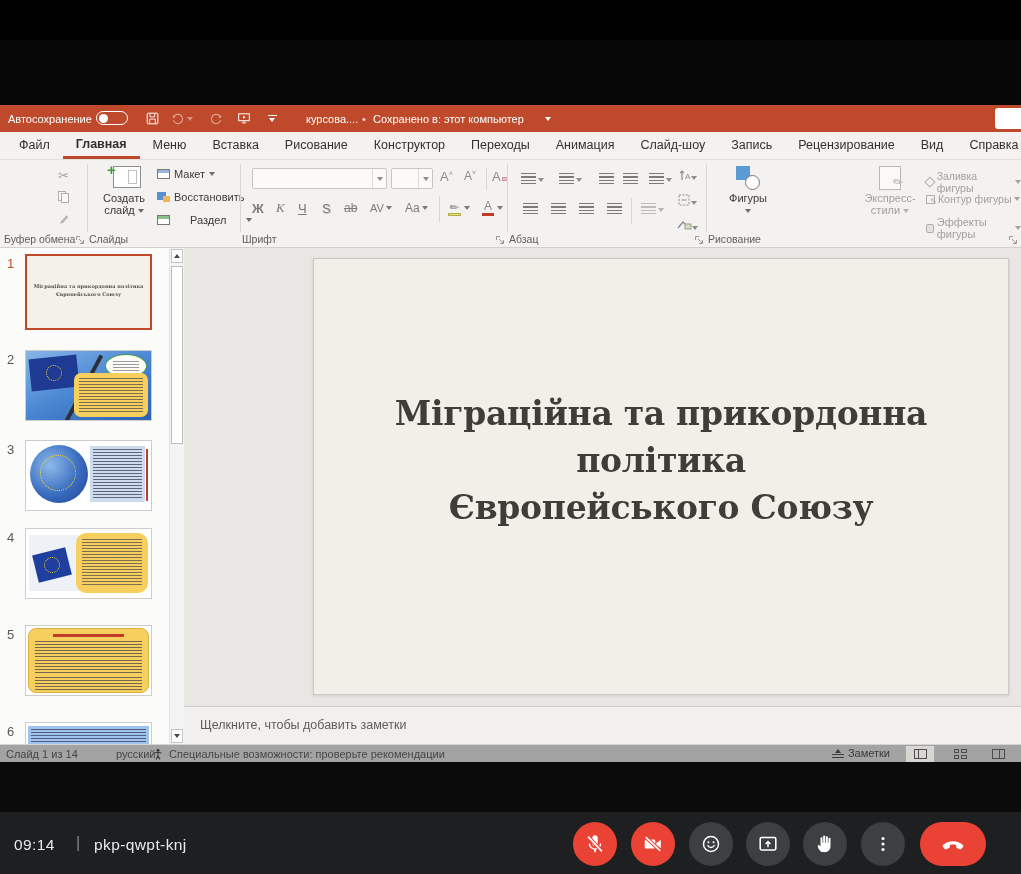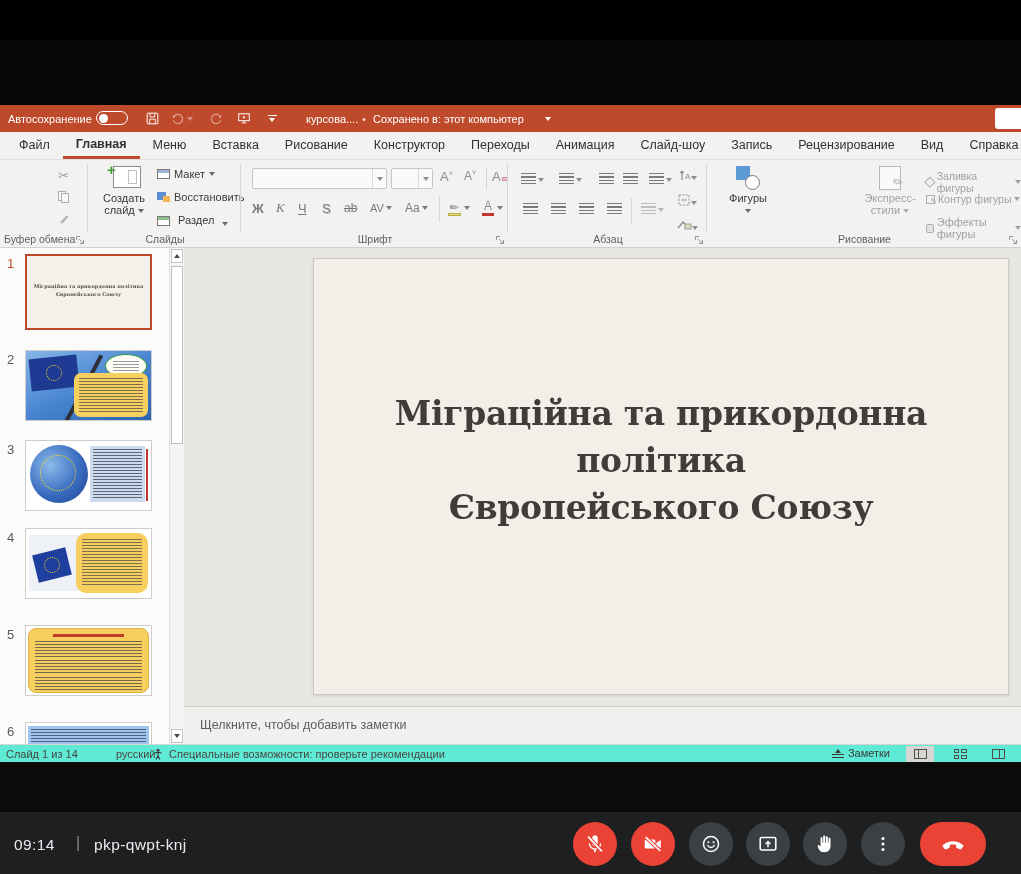--- a/index.html
+++ b/index.html
@@ -48,21 +48,21 @@
   #search-text{font-size:11.5px;color:#6b2a19}
   #titlebar-corner{position:absolute;right:0;top:3px;width:26px;height:21px;background:#fff;border-radius:3px 0 0 3px}
   
   #pp-tabs{left:0;top:27px;width:1021px;height:28px;background:#f3f2f1;display:flex;
            padding-left:6px;border-bottom:1px solid #e3e1df}
   .tab{font-size:12.5px;color:#323130;line-height:27px;padding:0 13px;white-space:nowrap;cursor:pointer}
   .tab.active{font-weight:700;border-bottom:3px solid #bf4a2b;line-height:25px}
   
   #ribbon{left:0;top:55px;width:1021px;height:88px;background:#f3f2f1;border-bottom:1px solid #d2d0ce;overflow:hidden}
   .rgroup{position:absolute;top:0;height:88px}
-  .grp-label{position:absolute;left:0;right:0;bottom:3px;text-align:center;font-size:10.5px;color:#605e5c}
+  .grp-label{position:absolute;left:0;right:0;bottom:3px;font-size:10.5px;color:#605e5c}
   .launcher{position:absolute;right:3px;bottom:3px;width:10px;height:10px;opacity:.75}
   .bigbtn{position:absolute;text-align:center;font-size:11px;color:#3b3a39;cursor:pointer}
   .gray{color:#a3a1a0}
   .mini-lines{display:inline-block;width:15px;height:11px;
      background-image:repeating-linear-gradient(to bottom,#7d7b79 0 1.5px,transparent 1.5px 3.4px)}
   .mini-lines.dim{opacity:.45}
   .combo{position:absolute;height:21px;background:#fbfaf9;border:1px solid #c8c6c4;border-radius:2px}
   .combo .dd{position:absolute;right:0;top:0;bottom:0;width:14px;border-left:1px solid #dcdad8;
              display:flex;align-items:center;justify-content:center;color:#8e8c8a}
   .fbtn{position:absolute;top:36px;height:24px;display:flex;align-items:center;color:#7d7b79;cursor:pointer}
@@ -82,21 +82,21 @@
   #edit-area{position:absolute;left:184px;top:0;width:837px;height:458px;background:#e9e7e4}
   #slide-canvas{position:absolute;left:129px;top:10px;width:696px;height:437px;background:#f2efe8;
                 border:1px solid #cbc9c4;box-shadow:0 1px 3px rgba(0,0,0,.12)}
   .slide-title{position:absolute;left:0;right:0;top:132px;text-align:center;
                font-family:"DejaVu Serif",serif;font-weight:700;font-size:33px;line-height:1.42;
                color:#403c37;letter-spacing:-.3px}
   #notes-bar{position:absolute;left:184px;top:458px;width:837px;height:38px;background:#f1f0ee;
              border-top:1px solid #cfcdca}
   #notes-text{position:absolute;left:16px;top:11px;font-size:12.5px;color:#5f5e5c}
   
-  #pp-status{left:0;top:639px;width:1021px;height:18px;background:#5eead4;border-top:1px solid #d6d4d2;
+  #pp-status{left:0;top:639px;width:1021px;height:18px;background:#a3a3a3;border-top:1px solid #d6d4d2;
              font-size:11px;color:#484644}
   .stxt{position:absolute;top:3px;white-space:nowrap}
   .view-btn{position:absolute;top:1px;width:28px;height:16px;display:flex;align-items:center;justify-content:center;cursor:pointer}
   .view-btn.sel{background:#d8d6d3}
   .vi{width:13px;height:10px;border:1px solid #4f4d4b;position:relative}
   .vi .bar{position:absolute;left:3px;top:0;bottom:0;width:1px;background:#4f4d4b}
   .vi .mid{position:absolute;left:6px;top:0;bottom:0;width:1px;background:#4f4d4b}
   .vi-grid{width:13px;height:10px;display:grid;grid-template-columns:1fr 1fr;grid-template-rows:1fr 1fr;gap:1.5px}
   .vi-grid div{border:1px solid #4f4d4b}
 </style>
@@ -209,21 +209,21 @@
           <span>Макет</span>
           <span class="caret" style="color:#6e6c6a"></span>
         </div>
         <div class="abs" style="left:68px;top:31px;font-size:11px;color:#3b3a39;display:flex;align-items:center;gap:4px">
           <div style="width:13px;height:10px;position:relative">
             <div style="position:absolute;left:0;top:0;width:9px;height:8px;background:#5b8fd4"></div>
             <div style="position:absolute;right:0;bottom:0;width:7px;height:6px;background:#f0b653"></div>
           </div>
           <span>Восстановить</span>
         </div>
-        <div class="abs" style="left:68px;top:54px;font-size:11px;color:#3b3a39;display:flex;align-items:flex-end;gap:8px">
+        <div class="abs" style="left:68px;top:54px;font-size:11px;color:#3b3a39;display:flex;align-items:center;gap:20px">
           <div style="width:13px;height:10px;border:1px solid #7a7876;background:#fff">
             <div style="width:100%;height:3px;background:#8cc08c"></div>
           </div>
           <span>Раздел</span>
           <span class="caret" style="color:#6e6c6a"></span>
         </div>
         <div class="grp-label">Слайды</div>
         <div class="vsep" style="left:151px"></div>
       </div>
 

